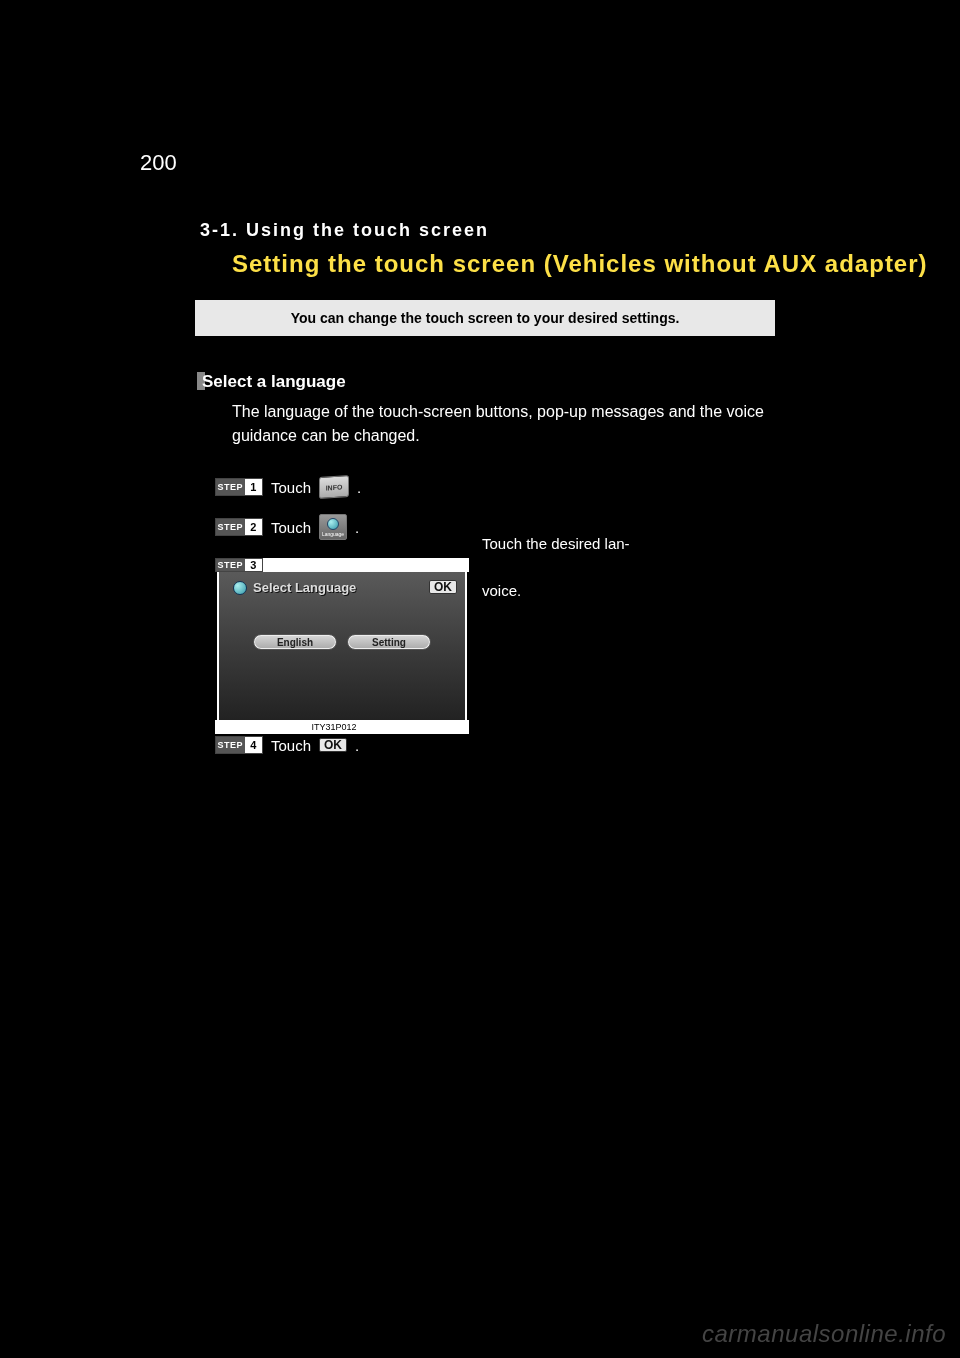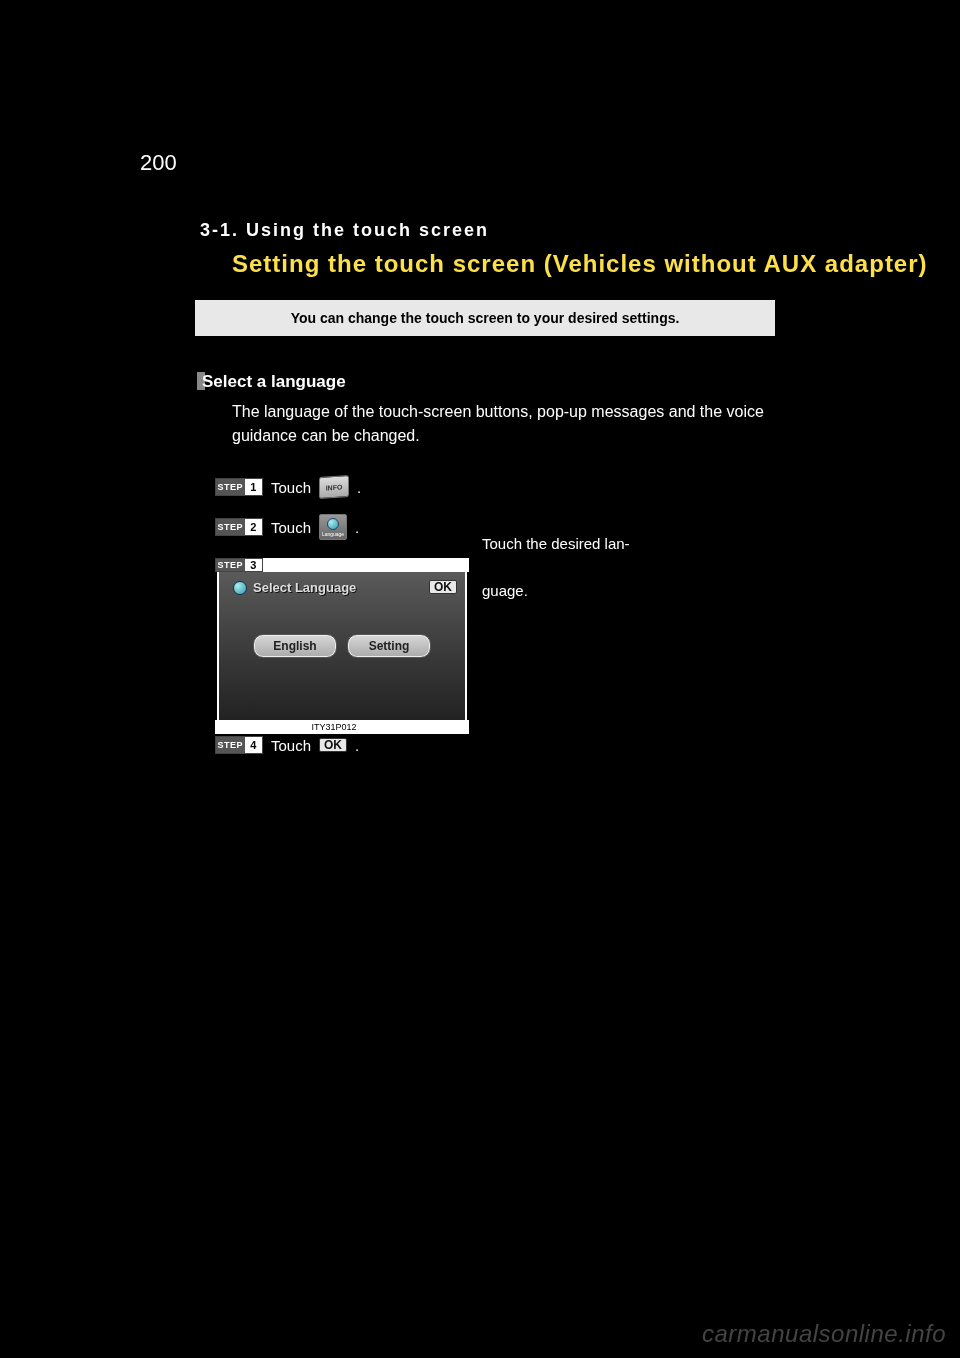--- a/index.html
+++ b/index.html
@@ -160,24 +160,24 @@
     text-shadow: 1px 1px 0 #111;
     display:flex; align-items:center; gap:6px;justify-content:space-between;
   }
   .screen-title .globe {
     width: 14px; height: 14px; border-radius: 50%;
     background: radial-gradient(circle at 30% 30%, #aee, #39a);
     border:1px solid #135;
   }
   .ok-top { position:absolute; top:8px; right:8px; }
   .lang-opt {
-    position:absolute; width:84px; height:24px;
+    position:absolute; width:84px; height:16px;
     background: linear-gradient(#d8d8d8,#aaa);
     border:1px solid #555; border-radius:10px;
-    font-size:12px; color:#222; font-weight:bold;
+    font-size:10px; color:#222; font-weight:bold;
     display:flex; align-items:center; justify-content:center;
     box-shadow: inset 0 0 0 1px #eee;
   }
   .opt-en { top:62px; left:34px; }
   .opt-fr { top:62px; left:128px; }
   .screen-caption {
     width:100%; height:14px; background:#ffffff; color:#000;
     font-size:9px; text-align:center; padding-right:16px;
     line-height:14px;
   }
@@ -246,21 +246,21 @@
         <span>Select Language</span>
       </div>
       <div class="ok-mini ok-top">OK</div>
       <div class="lang-opt opt-en">English</div>
       <div class="lang-opt opt-fr">Setting</div>
     </div>
     <div class="screen-caption">ITY31P012</div>
   </div>
 
   <div class="side-text side3a">Touch   the   desired   lan-</div>
-  <div class="side-text side3b">guage.</div>
+  <div class="side-text side3b">voice.</div>
 
   <div class="step-row step4">
     <div class="step-tile">
       <div class="step-left">STEP</div>
       <div class="step-right">4</div>
     </div>
     <span class="step-text">Touch</span>
     <div class="ok-mini">OK</div>
     <span class="step-text">.</span>
   </div>

